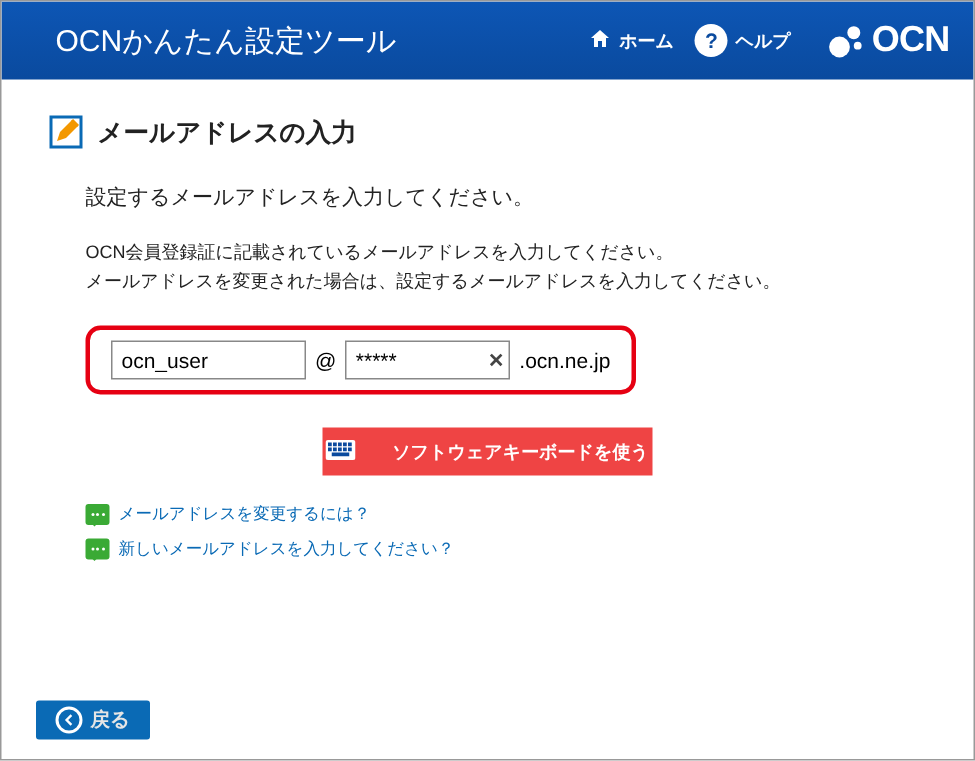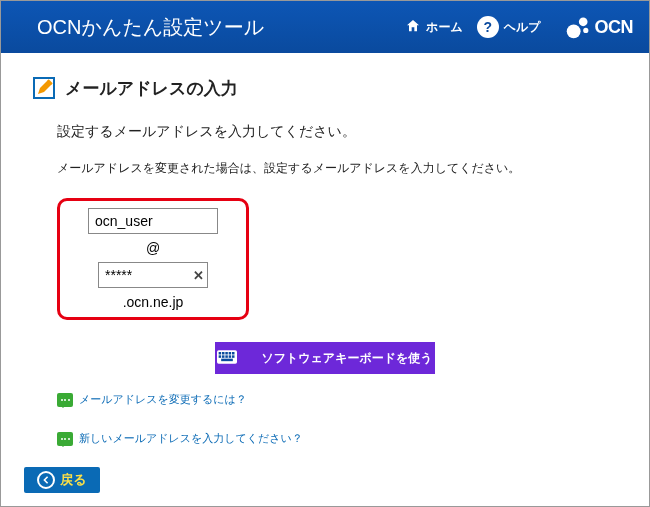--- a/index.html
+++ b/index.html
@@ -53,21 +53,21 @@
     display: flex;
     align-items: center;
     gap: 4px;
     margin-left: 10px;
   }
   .logo-mark {
     width: 26px; height: 26px;
     position: relative;
   }
   .logo-mark svg { width: 100%; height: 100%; }
-  .logo-text { font-size: 18px; font-weight: bold; letter-spacing: -0.5px; }
+  .logo-text { font-size: 24px; font-weight: bold; letter-spacing: -0.5px; }
 
   .content {
     padding: 22px 30px 10px 30px;
   }
   .section-title {
     display: flex;
     align-items: center;
     gap: 8px;
     font-size: 17px;
     font-weight: bold;
@@ -93,23 +93,22 @@
     line-height: 1.6;
     margin-bottom: 20px;
   }
   .email-row {
     margin-left: 26px;
     display: inline-flex;
     align-items: center;
     gap: 6px;
     border: 3px solid #e60012;
     border-radius: 10px;
-    padding: 7px 28px;
+    padding: 7px 14px;
     font-size: 14px;
-    flex-direction: column;
   }
   .text-input {
     border: 1px solid #888;
     padding: 4px 6px;
     font-size: 14px;
     height: 26px;
   }
   .user-input { width: 130px; }
   .domain-wrap {
     position: relative;
@@ -128,35 +127,35 @@
   }
   .at { font-size: 14px; }
   .suffix { font-size: 14px; }
 
   .sw-keyboard {
     margin: 22px auto 18px auto;
     display: flex;
     align-items: center;
     justify-content: center;
     gap: 24px;
-    background: #6d28d9;
+    background: #ef4444;
     color: #fff;
     font-size: 12px;
     height: 32px;
     width: 220px;
     cursor: pointer;
     font-weight: bold;
   }
   .kbd-icon { width: 20px; height: 14px; }
 
   .help-links {
     margin-left: 26px;
     display: flex;
     flex-direction: column;
-    gap: 24px;
+    gap: 8px;
   }
   .help-link {
     display: flex;
     align-items: center;
     gap: 6px;
     color: #0a6ab5;
     font-size: 11px;
     cursor: pointer;
   }
   .chat-icon {
@@ -186,21 +185,21 @@
     position: absolute;
     bottom: 14px;
     left: 0; right: 0;
     padding: 0 24px;
     display: flex;
     justify-content: space-between;
     align-items: center;
   }
   .btn {
     background: #0a6ab5;
-    color: #fde047;
+    color: #e5e5e5;
     height: 26px;
     min-width: 76px;
     padding: 12px 12px;
     display: inline-flex;
     align-items: center;
     justify-content: center;
     gap: 5px;
     font-size: 13px;
     font-weight: bold;
     cursor: pointer;
@@ -260,20 +259,21 @@
           <path d="M6 18l2-6 8-8 4 4-8 8-6 2z" fill="#f39800"></path>
           <path d="M16 4l4 4" stroke="#f39800" stroke-width="2"></path>
         </svg>
     </span>
     <span>メールアドレスの入力</span>
   </div>
 
   <div class="lead">設定するメールアドレスを入力してください。</div>
 
   <div class="desc">
+    <div>OCN会員登録証に記載されているメールアドレスを入力してください。</div>
     <div>メールアドレスを変更された場合は、設定するメールアドレスを入力してください。</div>
   </div>
 
   <div class="email-row">
     <input type="text" class="text-input user-input" value="ocn_user" style="">
     <span class="at">@</span>
     <span class="domain-wrap">
       <input type="text" class="text-input domain-input" value="*****" style="">
       <span class="clear-x">✕</span>
     </span>

